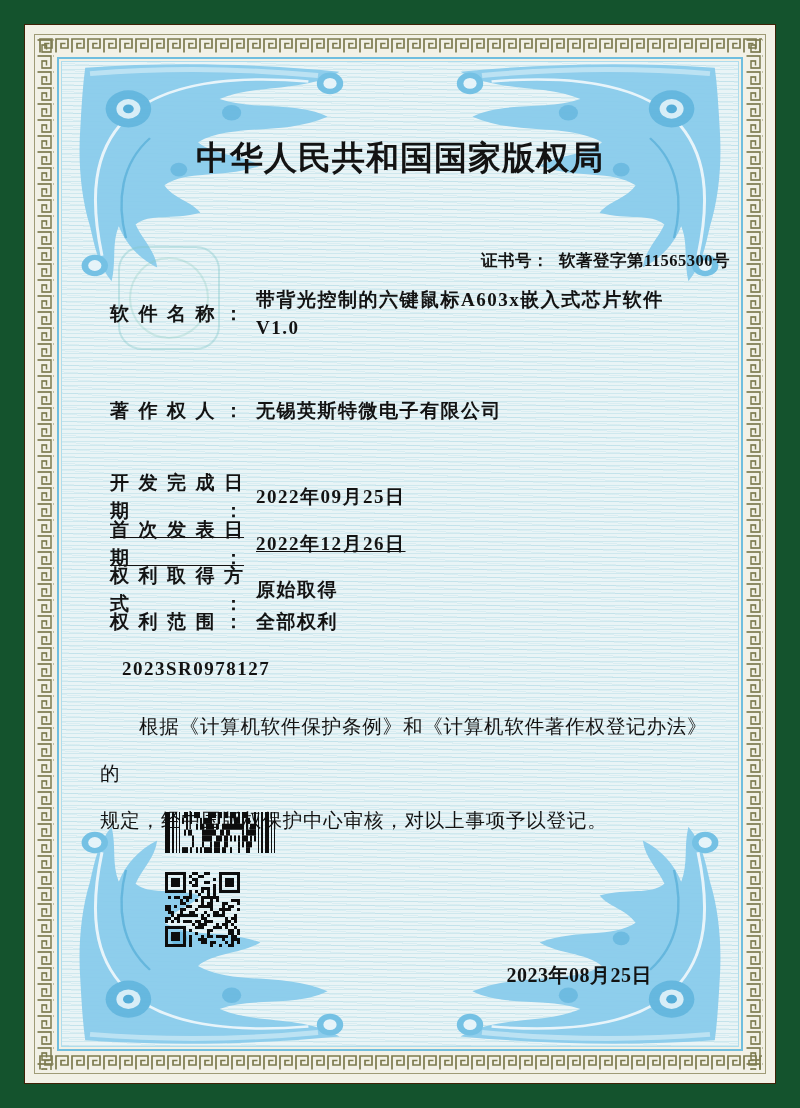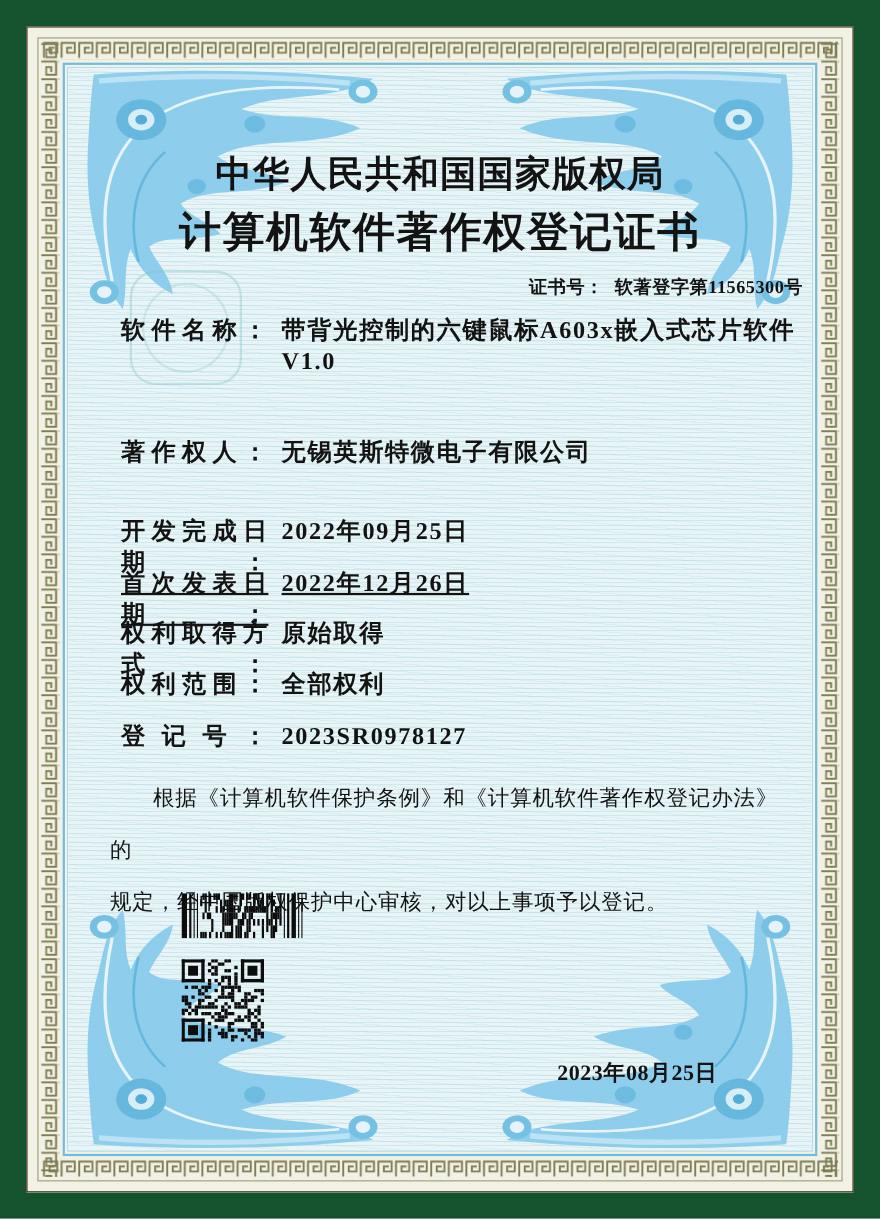--- a/index.html
+++ b/index.html
@@ -34,22 +34,22 @@
     border:2px solid rgba(128,196,200,.38);border-radius:24px;}
   .watermark::after{content:"";position:absolute;inset:9px;border:2px solid rgba(140,202,188,.30);
     border-radius:50%;}
   
   .issuer{position:absolute;left:0;right:0;top:112px;text-align:center;
     font-size:33px;font-weight:bold;letter-spacing:1px;}
   .cert-title{position:absolute;left:0;right:0;top:162px;text-align:center;
     font-size:38px;font-weight:bold;letter-spacing:1.5px;}
   .cert-no{position:absolute;right:46px;top:226px;font-size:16.5px;font-weight:bold;letter-spacing:.5px;}
   .cert-no .v{margin-left:10px;}
-  .field-row{position:absolute;left:86px;display:flex;align-items:flex-start;
-    font-size:22px;font-weight:bold;letter-spacing:1px;line-height:28px;}
+  .field-row{position:absolute;left:86px;display:flex;align-items:center;
+    font-size:19px;font-weight:bold;letter-spacing:1px;line-height:28px;}
   .flabel{flex:none;width:134px;text-align:justify;text-align-last:justify;}
   .fvalue{margin-left:12px;letter-spacing:1.5px;white-space:nowrap;}
   .fvalue .ln{display:block;}
   .statement{position:absolute;left:76px;top:679px;width:624px;
     font-size:19.5px;font-weight:normal;letter-spacing:.8px;line-height:47px;}
   .statement .l1{text-indent:2em;}
   .barcode{position:absolute;left:141px;top:788px;}
   .qrcode{position:absolute;left:141px;top:848px;}
   .issue-date{position:absolute;left:428px;top:938px;width:200px;text-align:right;
     font-size:20px;font-weight:bold;letter-spacing:.5px;}
@@ -127,21 +127,20 @@
     <svg class="corner c-bl" viewBox="0 0 250 240" preserveAspectRatio="none">
         <use href="#flourish"></use>
       </svg>
     <svg class="corner c-br" viewBox="0 0 250 240" preserveAspectRatio="none">
         <use href="#flourish"></use>
       </svg>
 
     <div class="watermark"></div>
 
     <div class="issuer">中华人民共和国国家版权局</div>
-    <div class="cert-title">计算机软件著作权登记证书</div>
 
     <div class="cert-no">
       <span>证书号：</span><span class="v">软著登字第11565300号</span>
     </div>
 
     <div class="field-row" style="top:262px;">
       <span class="flabel">软件名称：</span>
       <span class="fvalue">
         <span class="ln">带背光控制的六键鼠标A603x嵌入式芯片软件</span>
         <span class="ln">V1.0</span>
@@ -167,21 +166,20 @@
       <span class="flabel">权利范围：</span>
       <span class="fvalue">全部权利</span>
     </div>
 
     <div class="field-row" style="top:538px;">
       <span class="flabel">权利取得方式：</span>
       <span class="fvalue">原始取得</span>
     </div>
 
     <div class="field-row" style="top:631px;">
-      <span class="flabel">登记号：</span>
       <span class="fvalue">2023SR0978127</span>
     </div>
 
     <div class="statement">
       <div class="l1">根据《计算机软件保护条例》和《计算机软件著作权登记办法》的</div>
       <div class="l2">规定，经中国版权保护中心审核，对以上事项予以登记。</div>
     </div>
 
     <svg id="barcode-svg" class="barcode" width="112" height="41" viewBox="0 0 112 41">
         <rect x="0" y="0" width="5" height="41" fill="#0d0d0d"></rect>

